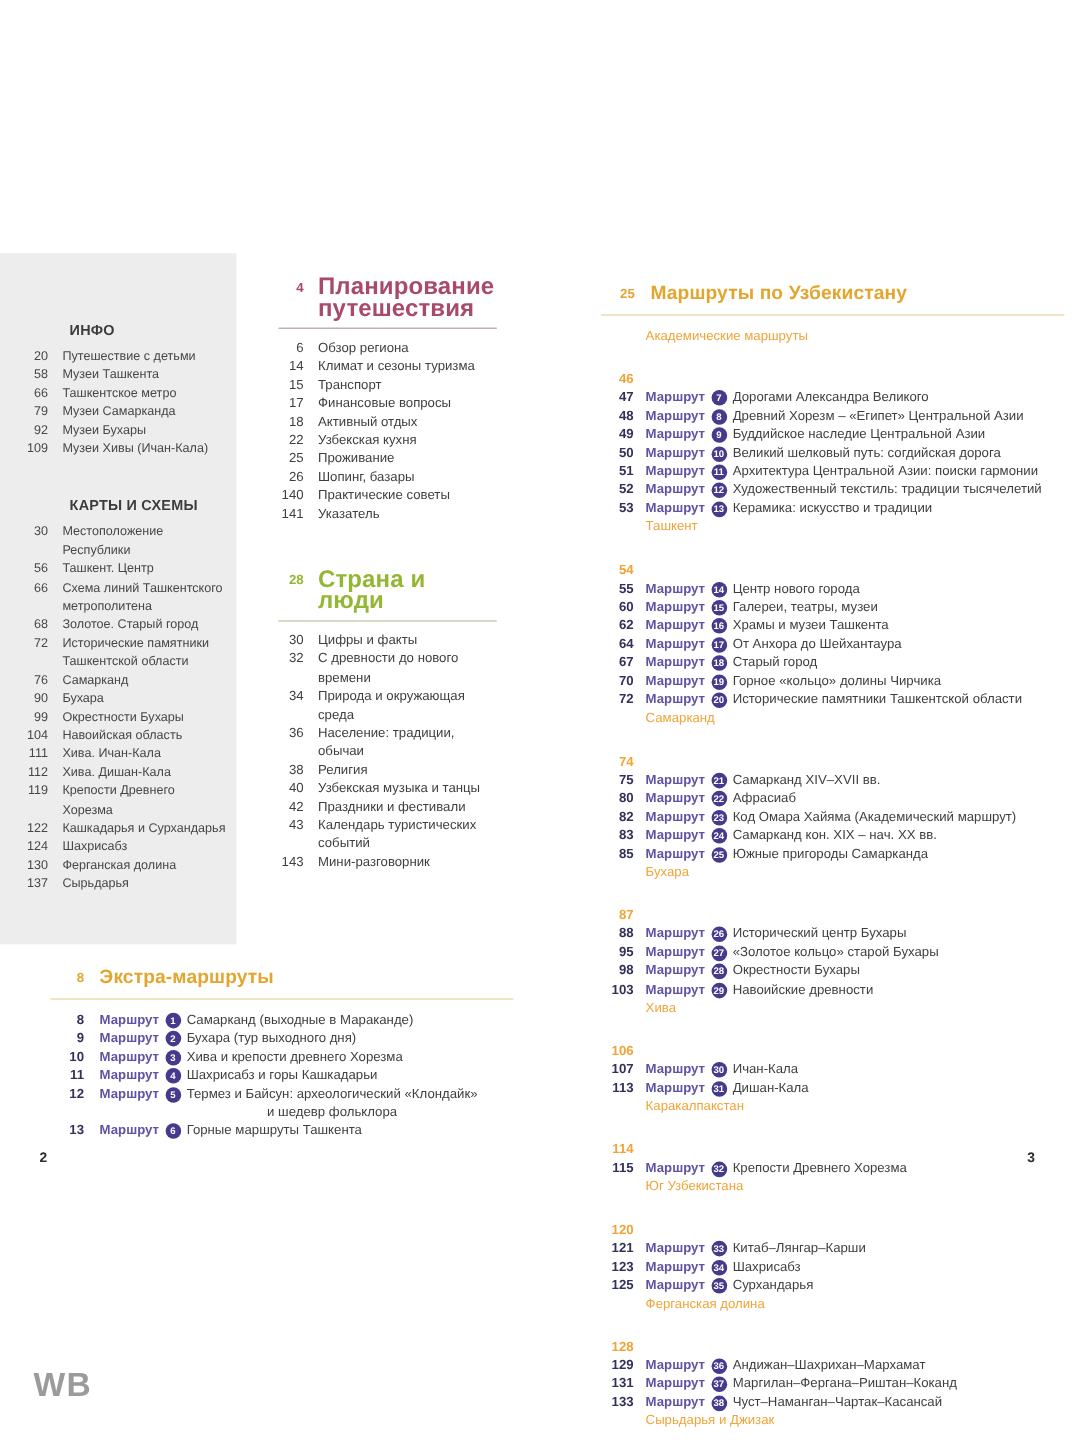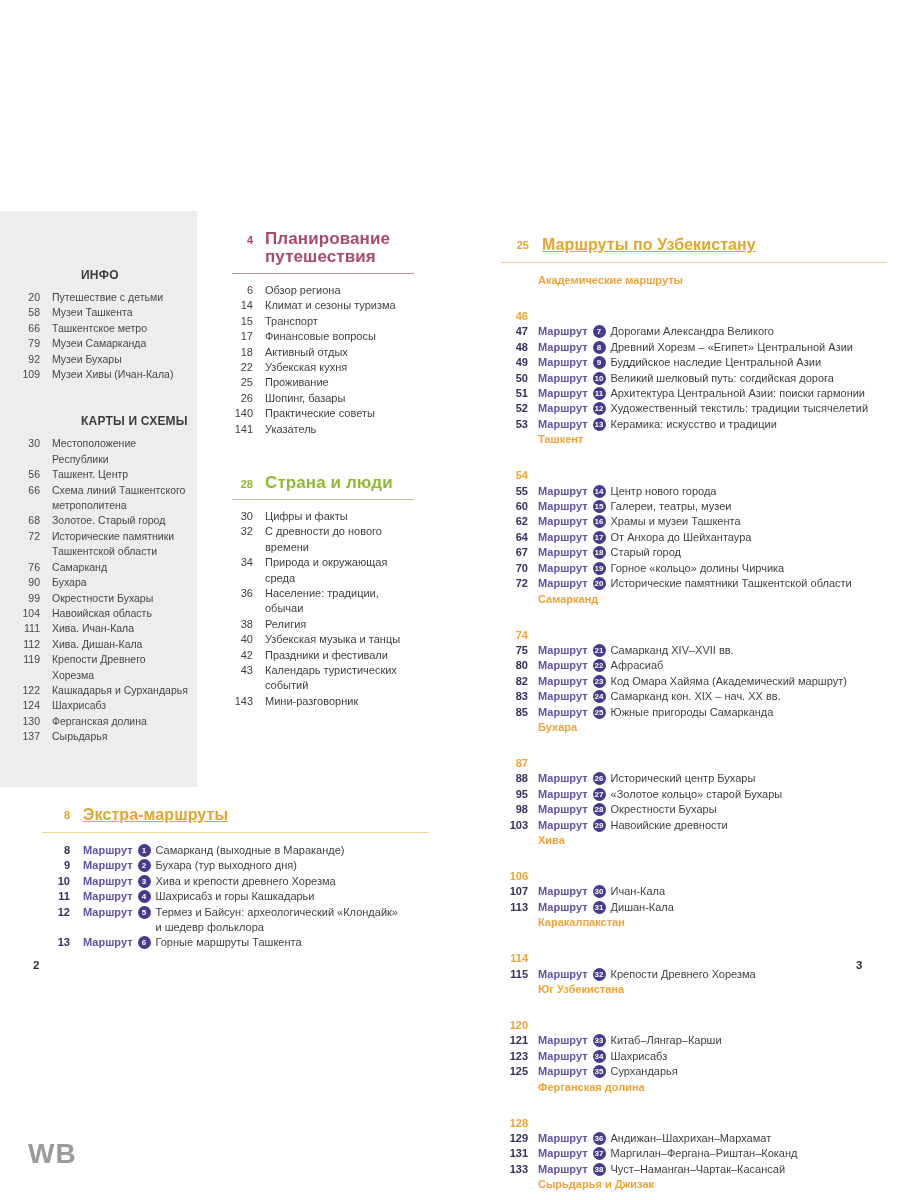--- a/index.html
+++ b/index.html
@@ -4,63 +4,63 @@
 <style>
   html,body{margin:0;padding:0;}
   body{
     width:900px;height:1200px;position:relative;background:#ffffff;
     font-family:"Liberation Sans","DejaVu Sans",sans-serif;color:var(--text,#3f3f3f);
     overflow:hidden;
   }
   .abs{position:absolute;}
   
   .info-box{left:0;top:211px;width:197px;height:576px;background:var(--graybox,#ededed);box-sizing:border-box;padding-top:56px;}
-  .info-title{margin-left:81px;font-size:12px;font-weight:bold;color:#3c3c3c;line-height:16px;margin-bottom:7px;letter-spacing:.2px;}
+  .info-title{margin-left:58px;font-size:12px;font-weight:bold;color:#3c3c3c;line-height:16px;margin-bottom:7px;letter-spacing:.2px;}
   .info-section + .info-section{margin-top:31px;}
   .info-box .row{display:flex;font-size:10.5px;line-height:15.4px;}
   .info-box .num{width:40px;text-align:right;flex:none;color:#474747;}
   .info-box .lbl{margin-left:12px;width:136px;white-space:pre-line;color:#474747;}
   
   .row{display:flex;align-items:flex-start;}
   .num{flex:none;text-align:right;}
   
   .mid-sec{width:182px;}
   .sec-head{display:flex;}
   .sec-head .num{width:21px;font-size:11px;font-weight:bold;padding-top:4px;}
-  .sec-title{margin-left:12px;font-size:17px;font-weight:bold;line-height:18px;white-space:pre-line;letter-spacing:.1px;}
+  .sec-title{margin-left:12px;font-size:20px;font-weight:bold;line-height:18px;white-space:pre-line;letter-spacing:.1px;}
   .planning .sec-head .num,.planning .sec-title{color:var(--maroon,#a84b68);}
   .country .sec-head .num,.country .sec-title{color:var(--green,#94b733);}
   .divider{height:1px;margin-top:7px;}
   .planning .divider{background:var(--divider-planning,#b49da6);}
   .country .divider{background:var(--divider-country,#b9c09c);}
   .mid-list{margin-top:9px;}
   .mid-list .row{font-size:11px;line-height:15.4px;}
   .mid-list .num{width:21px;color:#3f3f3f;}
   .mid-list .lbl{margin-left:12px;width:146px;white-space:pre-line;color:#3f3f3f;}
   
   .gold-sec .sec-head .num{width:34px;font-size:11px;font-weight:bold;color:var(--gold,#e2a52e);padding-top:3px;}
-  .gold-sec .sec-title{margin-left:13px;font-size:16px;font-weight:bold;color:var(--gold,#e2a52e);white-space:normal;text-decoration:underline;}
+  .gold-sec .sec-title{margin-left:13px;font-size:16px;font-weight:bold;color:var(--gold,#e2a52e);white-space:normal;}
   .gold-sec .divider{background:var(--divider-gold,#e9d19c);margin-top:8px;margin-left:6px;}
   .entry-list{margin-top:10px;}
   .entry-list .row{font-size:11px;line-height:15.4px;}
   .entry-list .num{font-weight:bold;color:var(--navy,#32315a);}
   .extra .num{width:34px;}
   .extra .content{margin-left:13px;}
   .rp .num{width:33px;}
   .rp .content,.rp .section-label{margin-left:10px;}
   .content{display:flex;align-items:flex-start;}
   .route-word{color:var(--purple,#5f53a4);font-weight:bold;flex:none;}
   .badge{
     flex:none;display:inline-flex;align-items:center;justify-content:center;
     width:13px;height:13px;border-radius:50%;background:var(--badge,#453a8c);
     color:#fff;font-size:8px;font-weight:bold;margin:1px 5px 0 5px;line-height:13px;
   }
-  .route-title{white-space:pre-line;color:#3f3f3f;}
+  .route-title{white-space:pre-line;color:#3f3f3f;text-align:center;}
   .section-row .num{color:var(--orange,#f0a437) !important;margin-top:36px;}
-  .section-label{color:var(--orange,#f0a437);font-weight:bold;text-align:center;}
+  .section-label{color:var(--orange,#f0a437);font-weight:normal;text-align:center;}
   
   .folio{font-size:11.5px;font-weight:bold;color:#2e2e2e;}
   .watermark{font-size:28px;font-weight:bold;color:var(--watermark,#9b9b9b);letter-spacing:1px;}
 </style>
 </head>
 <body>
 
 <div class="abs info-box">
   <div>
       <div class="info-section">

